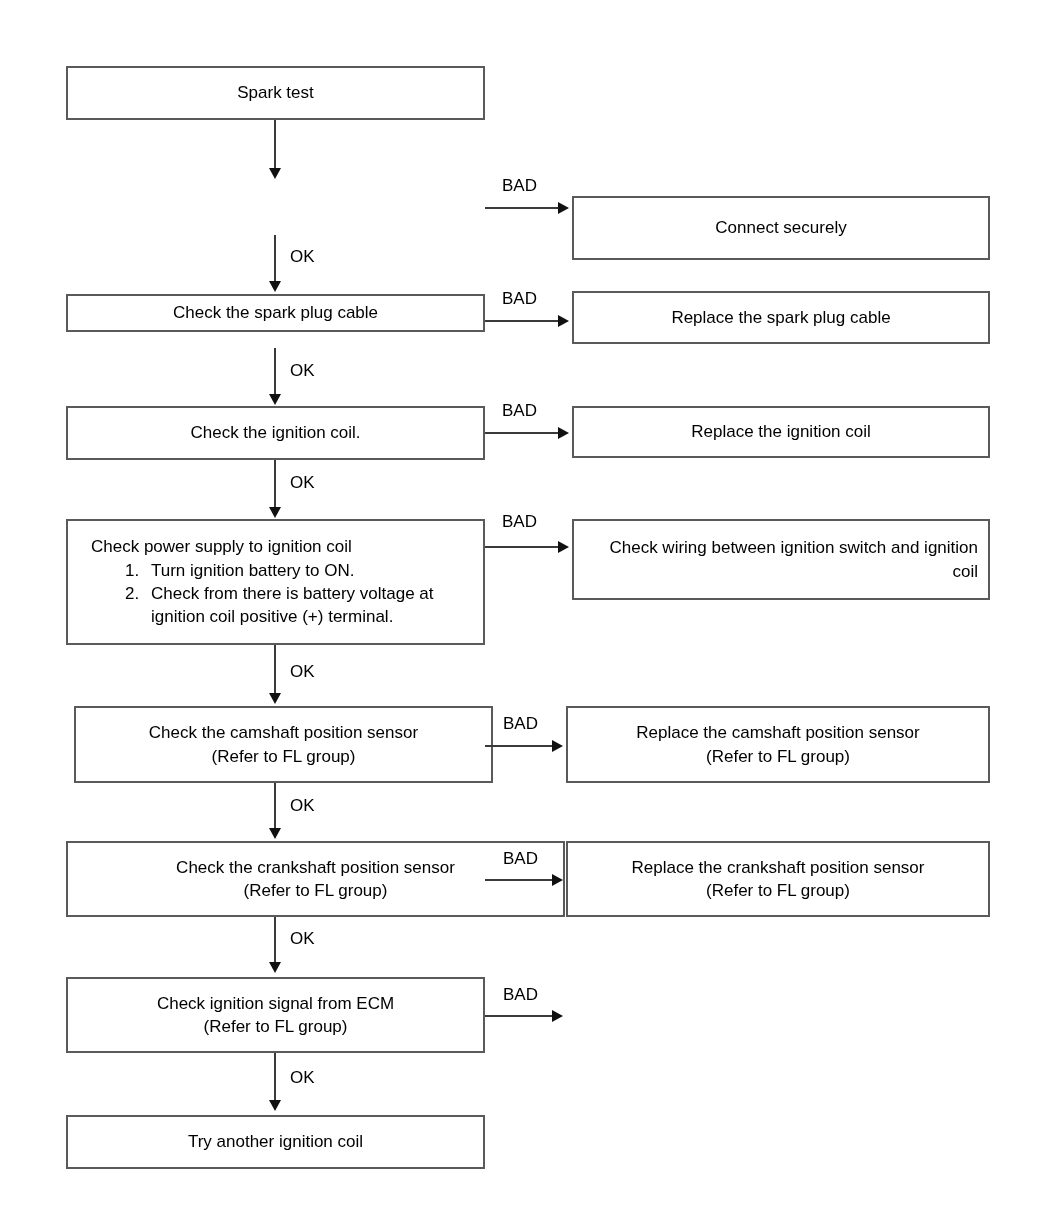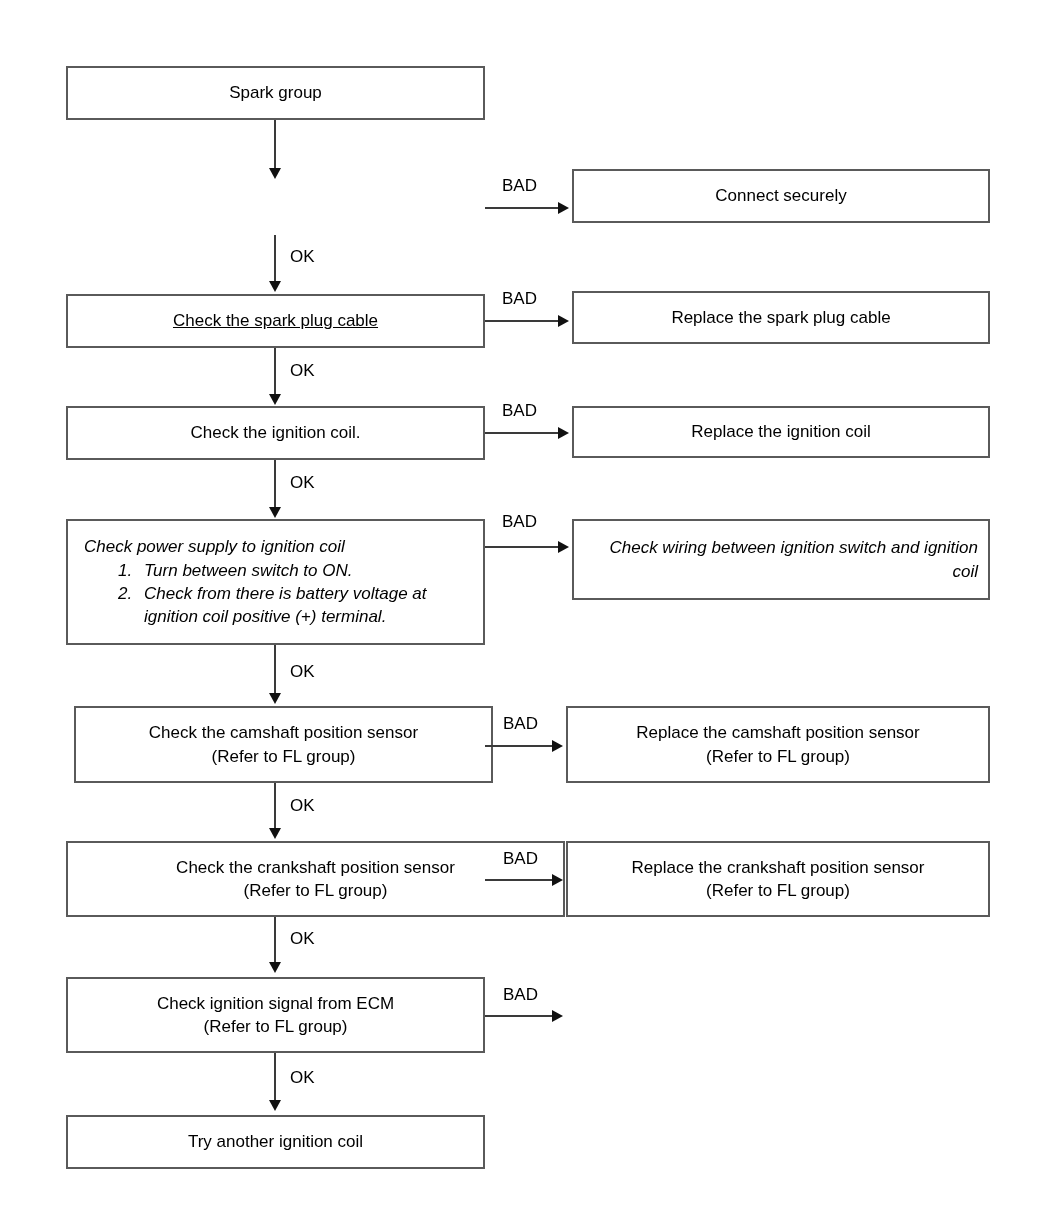--- a/index.html
+++ b/index.html
@@ -29,22 +29,21 @@
     justify-content: center;
     text-align: center;
     font-size: 17px;
     line-height: 1.38;
     color: #000000;
     padding: 4px 10px;
   }
   .node.left-align {
     justify-content: flex-start;
     text-align: left;
-    padding-left: 16px;
-    font-style: italic;
+    padding-left: 23px;
   }
   .node-text {
     display: block;
     white-space: pre-line;
   }
   .proc-block {
     display: block;
     width: 100%;
   }
   .proc-head {
@@ -105,38 +104,38 @@
     color: #000000;
     white-space: nowrap;
   }
 </style>
 </head>
 <body>
 
 <div id="flowchart">
 
   <div class="node" style="left:66px; top:66px; width:419px; height:54px;">
-    <span class="node-text">Spark group</span>
+    <span class="node-text">Spark test</span>
   </div>
 
   <div class="vline" style="left:274px; top:120px; height:50px;"></div>
   <div class="arrow-down" style="left:269px; top:168px;"></div>
 
-  <div class="node" style="left:572px; top:169px; width:418px; height:54px;">
+  <div class="node" style="left:572px; top:196px; width:418px; height:64px;">
     <span class="node-text">Connect securely</span>
   </div>
   <div class="hline" style="left:485px; top:207px; width:76px;"></div>
   <div class="arrow-right" style="left:558px; top:202px;"></div>
   <div class="edge-label" style="left:502px; top:176px;">BAD</div>
 
   <div class="vline" style="left:274px; top:235px; height:50px;"></div>
   <div class="arrow-down" style="left:269px; top:281px;"></div>
   <div class="edge-label" style="left:290px; top:247px;">OK</div>
 
-  <div class="node" style="left:66px; top:294px; width:419px; height:54px;text-decoration:underline;">
+  <div class="node" style="left:66px; top:294px; width:419px; height:38px;">
     <span class="node-text">Check the spark plug cable</span>
   </div>
   <div class="node" style="left:572px; top:291px; width:418px; height:53px;">
     <span class="node-text">Replace the spark plug cable</span>
   </div>
   <div class="hline" style="left:485px; top:320px; width:76px;"></div>
   <div class="arrow-right" style="left:558px; top:315px;"></div>
   <div class="edge-label" style="left:502px; top:289px;">BAD</div>
 
   <div class="vline" style="left:274px; top:348px; height:50px;"></div>
@@ -156,21 +155,21 @@
   <div class="vline" style="left:274px; top:460px; height:50px;"></div>
   <div class="arrow-down" style="left:269px; top:507px;"></div>
   <div class="edge-label" style="left:290px; top:473px;">OK</div>
 
   <div class="node left-align" style="left:66px; top:519px; width:419px; height:126px;">
     <span class="proc-block">
       <span class="proc-head">Check power supply to ignition coil</span>
       <ul class="proc-list">
         <li>
           <span class="proc-num">1.</span>
-          <span class="proc-body">Turn between switch to ON.</span>
+          <span class="proc-body">Turn ignition battery to ON.</span>
         </li>
         <li>
           <span class="proc-num">2.</span>
           <span class="proc-body">Check from there is battery voltage at ignition coil positive (+) terminal.</span>
         </li>
       </ul>
     </span>
   </div>
   <div class="node left-align" style="left:572px; top:519px; width:418px; height:81px;text-align:right;">
     <span class="node-text">Check wiring between ignition switch and ignition coil</span>

